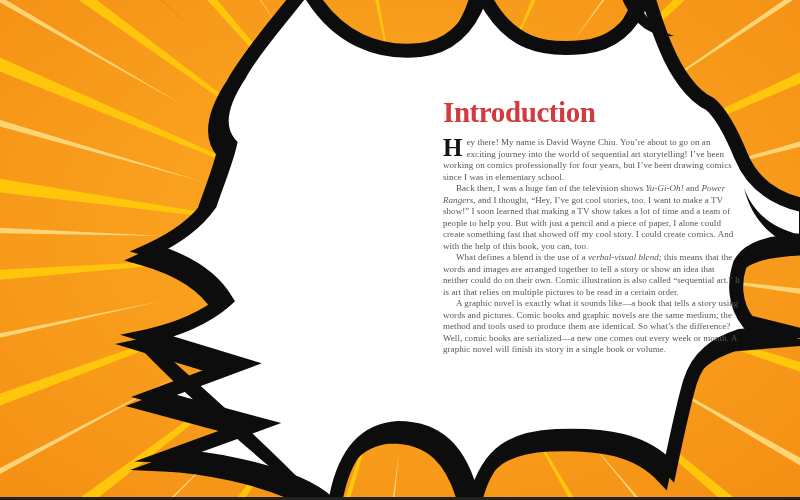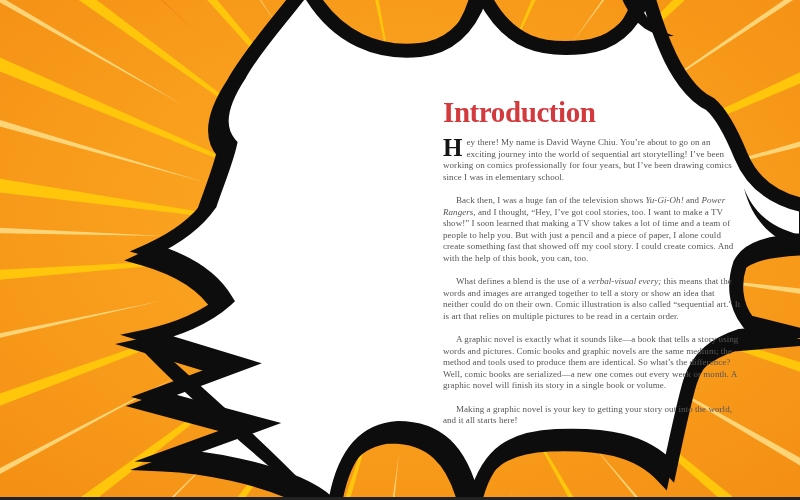--- a/index.html
+++ b/index.html
@@ -25,21 +25,21 @@
   .page-title{
     margin:0 0 10px 0;
     font-size:29px;line-height:30px;font-weight:700;
     letter-spacing:-0.4px;color:var(--red);
   }
   .body-text{color:var(--body-gray);}
   .para{
     margin:0;font-size:9px;line-height:11.5px;font-weight:400;
     letter-spacing:0.05px;color:var(--body-gray);
   }
-  .para.indent{text-indent:13px;margin-top:12px;}
+  .para.indent{text-indent:13px;}
   .para i{font-style:italic;}
   .dropcap{
     float:left;
     font-size:25px;line-height:20px;font-weight:700;
     color:var(--dropcap);
     padding:1px 4px 0 0;
   }
 </style>
 </head>
 <body>
@@ -104,19 +104,18 @@
       <path fill="var(--ink)" d="M 620,-6 C 630,20 648,38 674,36 C 652,28 640,12 636,-8 Z"></path>
       <path fill="var(--ink)" d="M 806,236 C 772,230 753,212 744,188 C 753,224 776,242 806,250 Z"></path>
     </g>
   </svg>
 
   <div class="text-col">
     <h1 class="page-title">Introduction</h1>
     <div class="body-text">
         <p class="para"><span class="dropcap">H</span><span>ey there! My name is David Wayne Chiu. You’re about to go on an exciting journey into the world of sequential art storytelling! I’ve been working on comics professionally for four years, but I’ve been drawing comics since I was in elementary school.</span></p>
         <p class="para indent"><span>Back then, I was a huge fan of the television shows </span><i>Yu-Gi-Oh!</i><span> and </span><i>Power Rangers,</i><span> and I thought, “Hey, I’ve got cool stories, too. I want to make a TV show!” I soon learned that making a TV show takes a lot of time and a team of people to help you. But with just a pencil and a piece of paper, I alone could create something fast that showed off my cool story. I could create comics. And with the help of this book, you can, too.</span></p>
-        <p class="para indent"><span>What defines a blend is the use of a </span><i>verbal-visual every;</i><span> this means that the words and images are arranged together to tell a story or show an idea that neither could do on their own. Comic illustration is also called “sequential art.” It is art that relies on multiple pictures to be read in a certain order.</span></p>
+        <p class="para indent"><span>What defines a blend is the use of a </span><i>verbal-visual blend;</i><span> this means that the words and images are arranged together to tell a story or show an idea that neither could do on their own. Comic illustration is also called “sequential art.” It is art that relies on multiple pictures to be read in a certain order.</span></p>
         <p class="para indent"><span>A graphic novel is exactly what it sounds like—a book that tells a story using words and pictures. Comic books and graphic novels are the same medium; the method and tools used to produce them are identical. So what’s the difference? Well, comic books are serialized—a new one comes out every week or month. A graphic novel will finish its story in a single book or volume.</span></p>
-        <p class="para indent"><span>Making a graphic novel is your key to getting your story out into the world, and it all starts here!</span></p>
       </div>
   </div>
 
 </div>
 
 </body></html>

